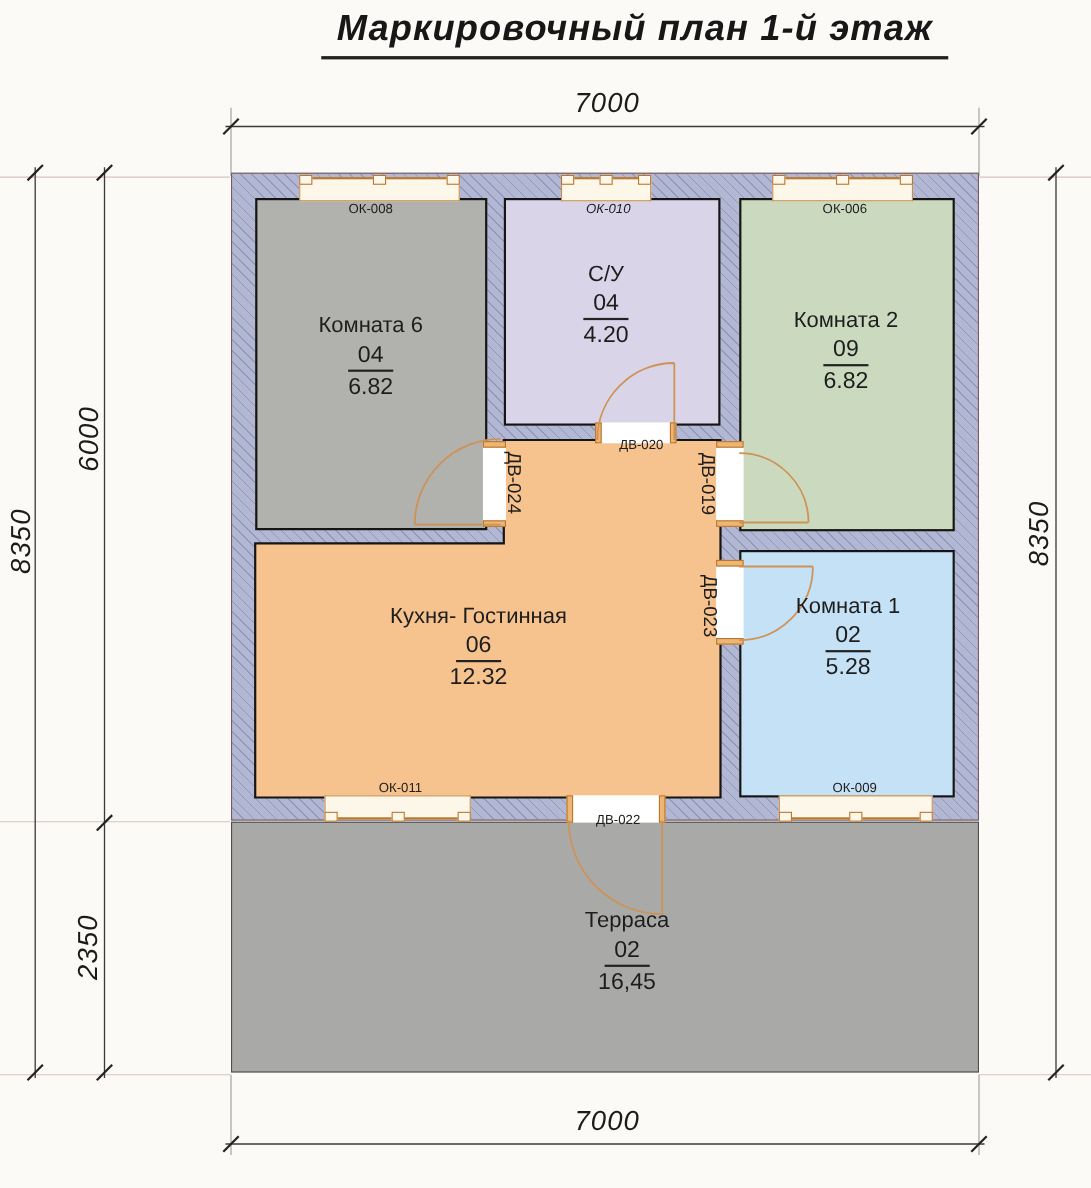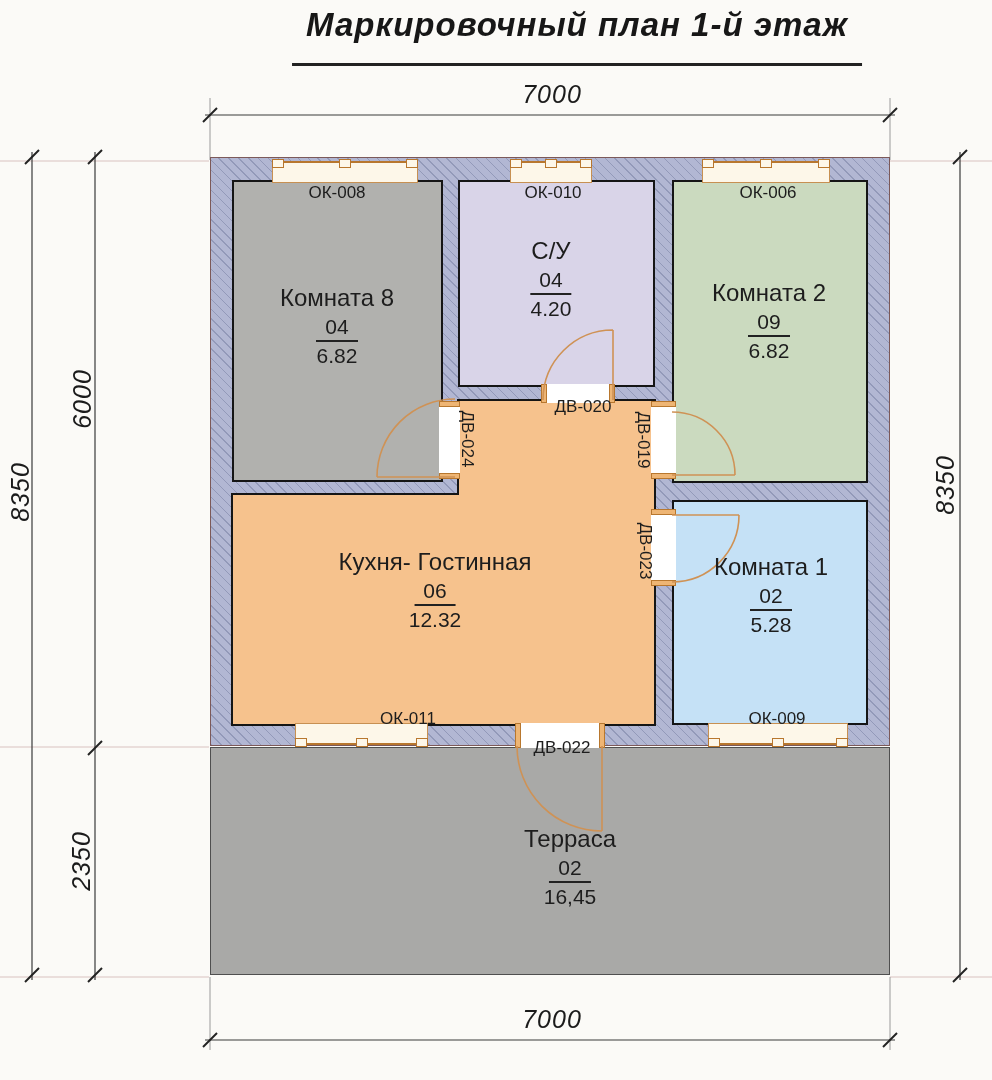--- a/index.html
+++ b/index.html
@@ -6,21 +6,21 @@
   body{
     width:992px;height:1080px;position:relative;overflow:hidden;
     background:#fbfaf7;
     font-family:"Liberation Sans", sans-serif;
     color:#1d1d1d;
   }
   
   .title{
     position:absolute;left:577px;top:6px;transform:translateX(-50%);
     font-size:33px;font-style:italic;font-weight:bold;letter-spacing:1px;
-    color:#171717;border-bottom:3px solid #222;padding:0 14px 19px 14px;
+    color:#171717;border-bottom:3px solid #222;padding:0 14px 7px 14px;
     white-space:nowrap;z-index:8;
   }
   
   svg.layer{position:absolute;left:0;top:0;z-index:1;}
   svg#kitchen-layer{z-index:3;}
   svg#arc-layer{z-index:5;}
   svg#dim-layer{z-index:7;}
   
   .building{
     position:absolute;left:210px;top:157px;width:680px;height:589px;
@@ -46,24 +46,24 @@
   .win.bot i{bottom:-4px;}
   .win i.l{left:-1px;} .win i.c{left:50%;margin-left:-6px;} .win i.r{right:-1px;}
   .door-open{position:absolute;box-sizing:border-box;background:#ffffff;z-index:4;}
   .door-open i{position:absolute;background:#eeb574;border:1px solid #b8772e;box-sizing:border-box;}
   .door-open.vert i{left:0;width:100%;height:6px;}
   .door-open.vert i.a{top:-2px;} .door-open.vert i.b{bottom:-2px;}
   .door-open.horz i{top:0;height:100%;width:6px;}
   .door-open.horz i.a{left:-2px;} .door-open.horz i.b{right:-2px;}
   
   .rlabel{position:absolute;transform:translateX(-50%);text-align:center;z-index:6;line-height:1.1;white-space:nowrap;}
-  .rlabel .rname{font-size:24px;display:block;margin-bottom:4px;}
+  .rlabel .rname{font-size:20px;display:block;margin-bottom:4px;}
   .rlabel .rnum{display:inline-block;font-size:21px;border-bottom:2px solid #222;padding:0 9px 2px 9px;}
   .rlabel .rarea{font-size:21px;display:block;padding-top:2px;}
-  .olabel{position:absolute;transform:translateX(-50%);font-size:17px;z-index:6;white-space:nowrap;}
+  .olabel{position:absolute;transform:translateX(-50%);font-size:12px;z-index:6;white-space:nowrap;}
   .vlabel{position:absolute;transform:translate(-50%,-50%) rotate(90deg);font-size:17px;z-index:6;white-space:nowrap;}
   
   .dimh{position:absolute;transform:translateX(-50%);font-size:25px;font-style:italic;letter-spacing:1px;color:#1b1b1b;z-index:7;white-space:nowrap;}
   .dimv{position:absolute;transform:translate(-50%,-50%) rotate(-90deg);font-size:25px;font-style:italic;letter-spacing:1px;color:#1b1b1b;z-index:7;white-space:nowrap;}
 </style>
 </head>
 <body>
 
 <svg class="layer" id="guide-layer" width="992" height="1080">
   <line x1="0" y1="161" x2="209" y2="161" stroke="#d9c2c0" stroke-width="1"></line>
@@ -139,54 +139,54 @@
 
 <svg class="layer" id="arc-layer" width="992" height="1080" fill="none" stroke="#cf9255" stroke-width="1.6">
   <path d="M377,477 A78,78 0 0 1 455,399 M455,477 L377,477"></path>
   <path d="M735,475 A63,63 0 0 0 672,412 M672,475 L735,475"></path>
   <path d="M739,515 A67,67 0 0 1 672,582 M672,515 L739,515"></path>
   <path d="M613,330 A70,70 0 0 0 543,400 M613,400 L613,330"></path>
   <path d="M517,746 A85,85 0 0 0 602,831 M602,746 L602,831"></path>
 </svg>
 
 <div class="rlabel" style="left:337px;top:285px;">
-  <span class="rname">Комната 8</span>
+  <span class="rname">Комната 6</span>
   <span class="rnum">04</span>
   <span class="rarea">6.82</span>
 </div>
 <div class="rlabel" style="left:551px;top:238px;">
   <span class="rname">С/У</span>
   <span class="rnum">04</span>
   <span class="rarea">4.20</span>
 </div>
 <div class="rlabel" style="left:769px;top:280px;">
   <span class="rname">Комната 2</span>
   <span class="rnum">09</span>
   <span class="rarea">6.82</span>
 </div>
 <div class="rlabel" style="left:435px;top:549px;">
   <span class="rname">Кухня- Гостинная</span>
   <span class="rnum">06</span>
   <span class="rarea">12.32</span>
 </div>
-<div class="rlabel" style="left:771px;top:554px;">
+<div class="rlabel" style="left:771px;top:540px;">
   <span class="rname">Комната 1</span>
   <span class="rnum">02</span>
   <span class="rarea">5.28</span>
 </div>
 <div class="rlabel" style="left:570px;top:826px;">
   <span class="rname">Терраса</span>
   <span class="rnum">02</span>
   <span class="rarea">16,45</span>
 </div>
 
 <div class="olabel" style="left:337px;top:183px;">ОК-008</div>
-<div class="olabel" style="left:553px;top:183px;">ОК-010</div>
+<div class="olabel" style="left:553px;top:183px;font-style:italic;">ОК-010</div>
 <div class="olabel" style="left:768px;top:183px;">ОК-006</div>
-<div class="olabel" style="left:364px;top:709px;margin-left:44px;">ОК-011</div>
+<div class="olabel" style="left:364px;top:709px;">ОК-011</div>
 <div class="olabel" style="left:777px;top:709px;">ОК-009</div>
 <div class="olabel" style="left:583px;top:397px;">ДВ-020</div>
 <div class="vlabel" style="left:467px;top:439px;">ДВ-024</div>
 <div class="vlabel" style="left:643px;top:440px;">ДВ-019</div>
 <div class="vlabel" style="left:645px;top:551px;">ДВ-023</div>
 <div class="olabel" style="left:562px;top:738px;">ДВ-022</div>
 
 <svg class="layer" id="dim-layer" width="992" height="1080">
   <g stroke="#3a3a3a" stroke-width="1.2">
     <line x1="205" y1="115" x2="895" y2="115"></line>

